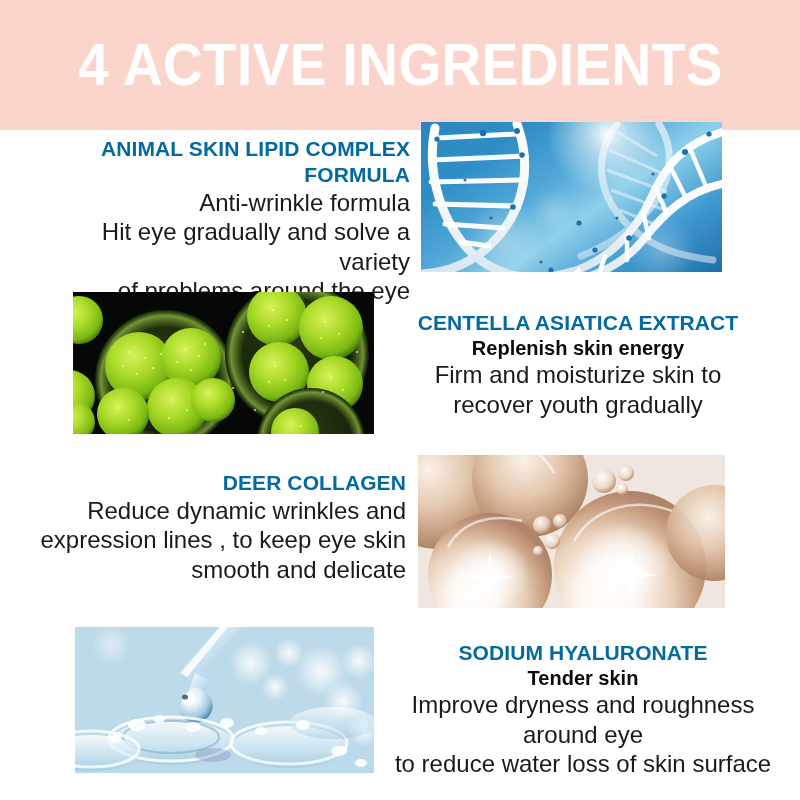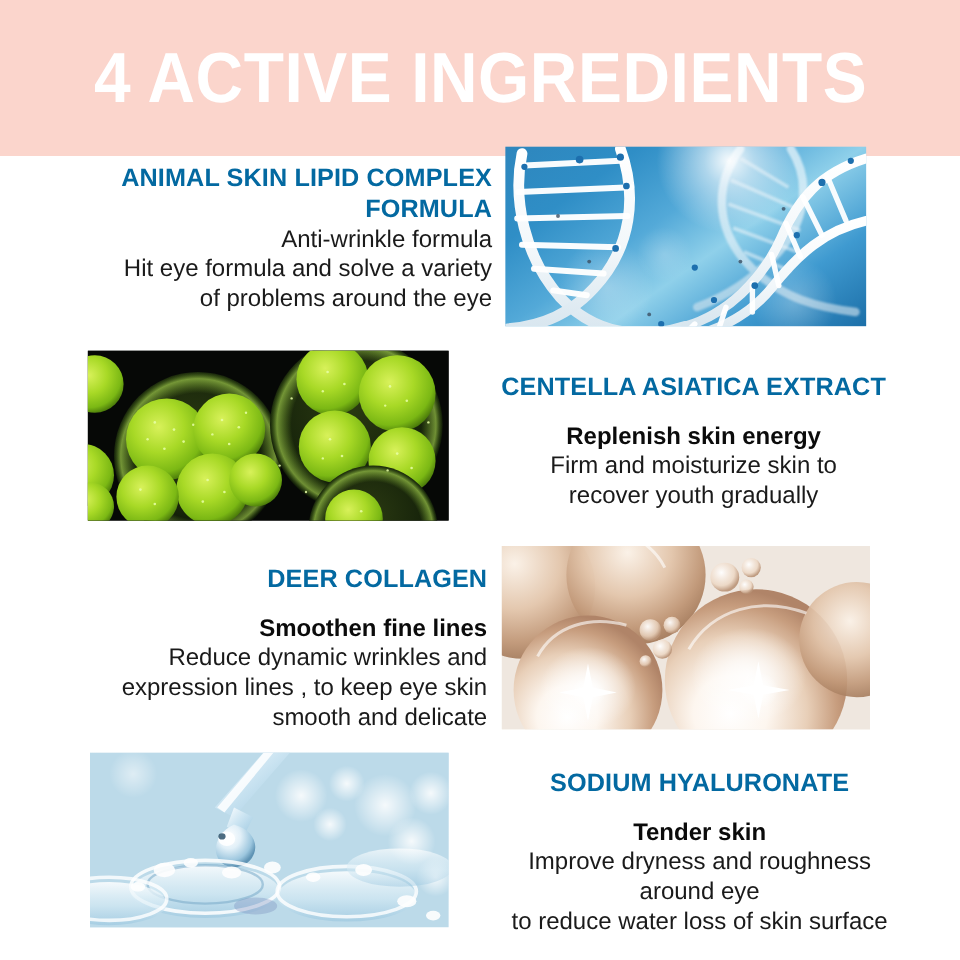--- a/index.html
+++ b/index.html
@@ -45,24 +45,23 @@
   .txt .title {
     font-size: 21px;
     font-weight: bold;
     letter-spacing: 0.1px;
     color: #0369a1;
   }
   .txt .subtitle {
     font-size: 20px;
     font-weight: bold;
     color: #0b0b0b;
-    margin-top: 16px;
   }
   .txt .body {
-    font-size: 20px;
+    font-size: 24px;
     font-weight: normal;
     color: #1a1a1a;
   }
   .align-right { text-align: right; }
   .align-left  { text-align: center; }
 
   .photo {
     position: absolute;
     overflow: hidden;
   }
@@ -190,21 +189,21 @@
         <circle cx="232" cy="52" r="1.6"></circle>
       </g>
     </svg>
   </div>
 </div>
 
 <div class="txt align-right" style="left:44px; top:136px; width:366px;">
   <div class="title">ANIMAL SKIN LIPID COMPLEX</div>
   <div class="title">FORMULA</div>
   <div class="body">Anti-wrinkle formula</div>
-  <div class="body">Hit eye formula and solve a variety</div>
+  <div class="body">Hit eye gradually and solve a variety</div>
   <div class="body">of problems around the eye</div>
 </div>
 
 <div class="photo" style="left:73px; top:292px; width:301px; height:142px;">
   <div class="algae-bg">
     <svg width="100%" height="100%" viewBox="0 0 301 142" preserveAspectRatio="none">
       <defs>
         <radialGradient id="cellG" cx="40%" cy="35%" r="70%">
           <stop offset="0%" stop-color="#d8f15a"></stop>
           <stop offset="45%" stop-color="#a8d926"></stop>
@@ -363,21 +362,20 @@
         <path d="M30 92 C44 66 74 58 104 66"></path>
         <path d="M156 86 C176 52 216 42 254 56"></path>
         <path d="M66 -18 C92 -20 124 -6 136 18"></path>
       </g>
     </svg>
   </div>
 </div>
 
 <div class="txt align-right" style="left:24px; top:470px; width:382px;">
   <div class="title">DEER COLLAGEN</div>
-  <div class="subtitle">Smoothen fine lines</div>
   <div class="body">Reduce dynamic wrinkles and</div>
   <div class="body">expression lines , to keep eye skin</div>
   <div class="body">smooth and delicate</div>
 </div>
 
 <div class="photo" style="left:75px; top:627px; width:299px; height:146px;">
   <div class="drop-bg">
     <svg width="100%" height="100%" viewBox="0 0 299 146" preserveAspectRatio="none">
       <defs>
         <linearGradient id="pip" x1="0" y1="0" x2="1" y2="1">

